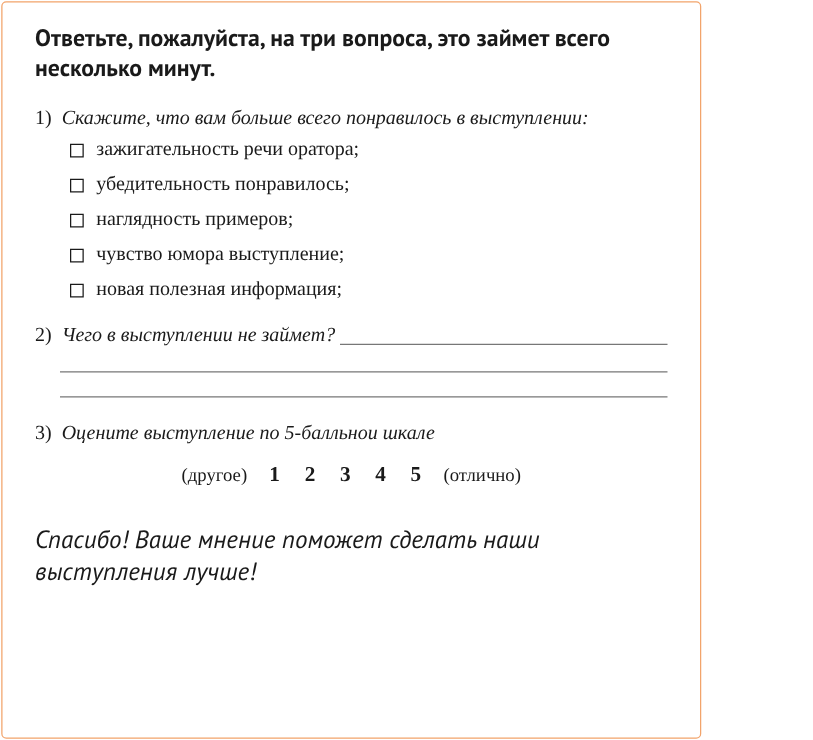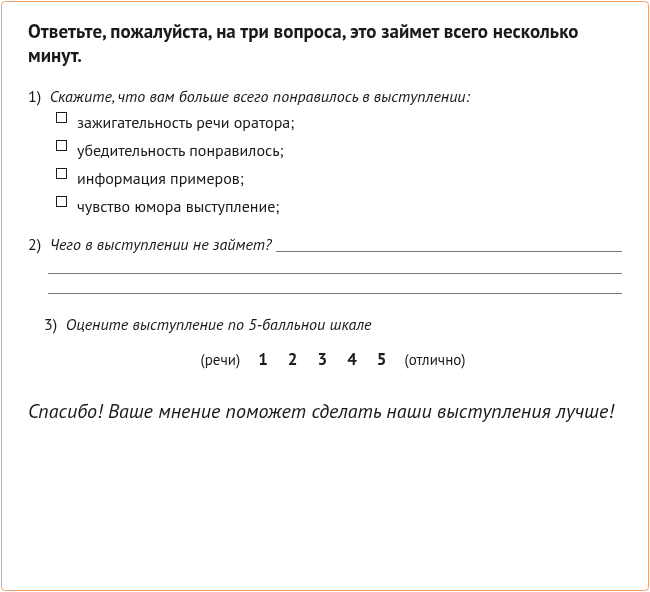--- a/index.html
+++ b/index.html
@@ -8,51 +8,52 @@
     padding: 0;
     background: #fff;
   }
   body {
     width: 650px;
     height: 592px;
     font-family: "PT Sans", "Helvetica Neue", Arial, sans-serif;
     color: #1a1a1a;
   }
   .card {
-    width: 648px;
+    width: 560px;
     height: 590px;
     margin: 1px;
     border: 1px solid #f2a46b;
     border-radius: 4px;
     padding: 18px 26px 12px 26px;
     position: relative;
   }
   .intro {
     font-weight: 700;
     font-size: 19px;
     line-height: 1.25;
     margin: 0 0 18px 0;
   }
   .question {
     margin: 0 0 6px 0;
     font-size: 16px;
   }
-  .question-block { margin-bottom: 20px; }
+  .question-block { margin-bottom: 20px; font-family: Liberation Serif, serif; }
   .q-num { display:inline; }
   .q-text { font-style: italic; }
   .options {
     margin: 8px 0 0 0;
     padding: 0 0 0 28px;
     list-style: none;
   }
   .options li {
     font-size: 16px;
     line-height: 1.0;
     margin: 0 0 12px 0;
     display: flex;
+    align-items: flex-end;
   }
   .chk {
     display: inline-block;
     width: 11px;
     height: 11px;
     border: 1.3px solid #1a1a1a;
     margin-right: 10px;
     flex: 0 0 auto;
     position: relative;
     top: -2px;
@@ -116,46 +117,50 @@
       <li>
         <span class="chk"></span>
         <span class="opt-label">зажигательность речи оратора;</span>
       </li>
       <li>
         <span class="chk"></span>
         <span class="opt-label">убедительность понравилось;</span>
       </li>
       <li>
         <span class="chk"></span>
-        <span class="opt-label">информация примеров;</span>
+        <span class="opt-label">наглядность примеров;</span>
       </li>
       <li>
         <span class="chk"></span>
         <span class="opt-label">чувство юмора выступление;</span>
+      </li>
+      <li>
+        <span class="chk"></span>
+        <span class="opt-label">новая полезная информация;</span>
       </li>
     </ul>
   </div>
 
   <div class="question-block">
     <div class="q2-row">
       <span class="q-num">2)</span>&nbsp;&nbsp;<span class="q-text">Чего в выступлении не займет?</span>
       <span class="fill-line"></span>
     </div>
     <div class="q2-lines">
       <div class="blank-line"></div>
       <div class="blank-line"></div>
     </div>
   </div>
 
-  <div class="question-block" style="margin-bottom:6px;margin-left:16px;">
+  <div class="question-block" style="margin-bottom:6px;">
     <p class="question">
       <span class="q-num">3)</span>&nbsp;&nbsp;<span class="q-text">Оцените выступление по 5-балльнои шкале</span>
     </p>
     <div class="scale-row">
-      <span class="scale-label">(речи)</span>
+      <span class="scale-label">(другое)</span>
       <span class="scale-num">1</span>
       <span class="scale-num">2</span>
       <span class="scale-num">3</span>
       <span class="scale-num">4</span>
       <span class="scale-num">5</span>
       <span class="scale-label">(отлично)</span>
     </div>
   </div>
 
   <p class="thanks">Спасибо! Ваше мнение поможет сделать наши выступления лучше!</p>

